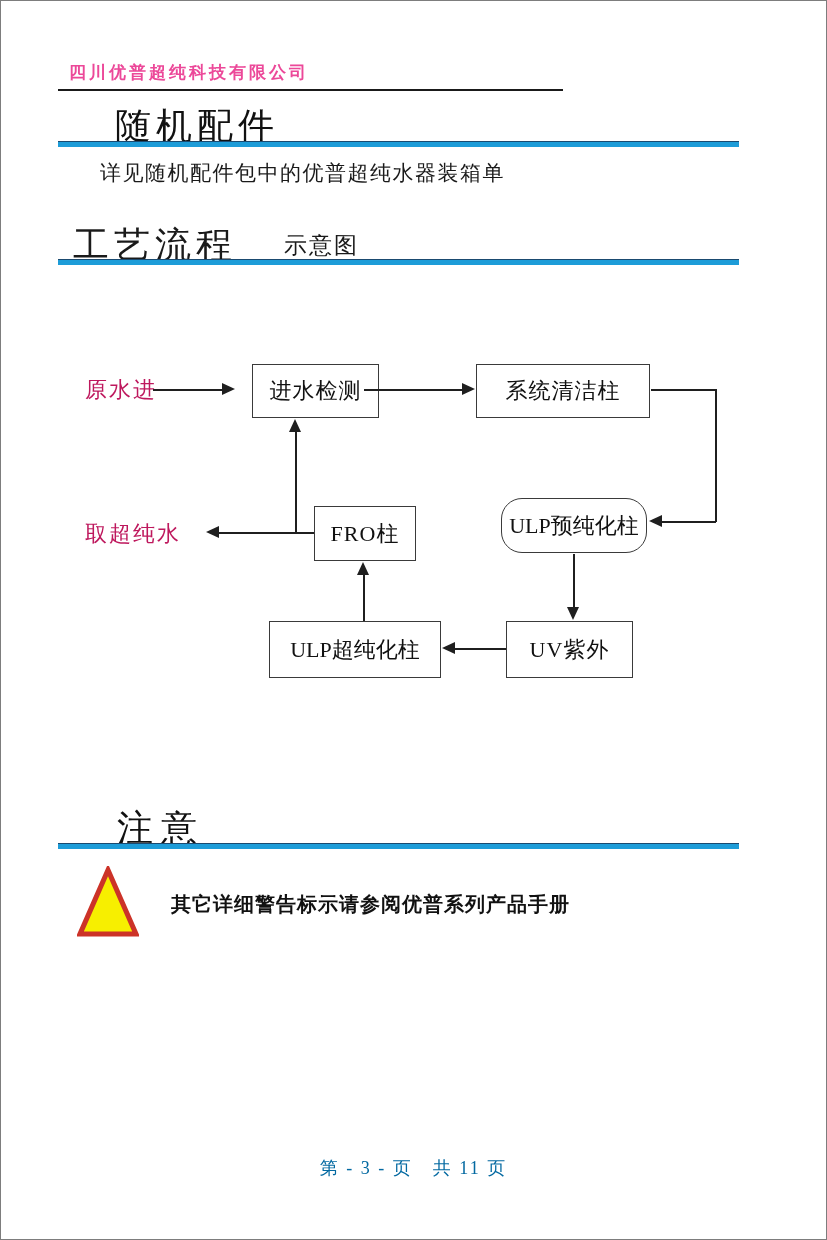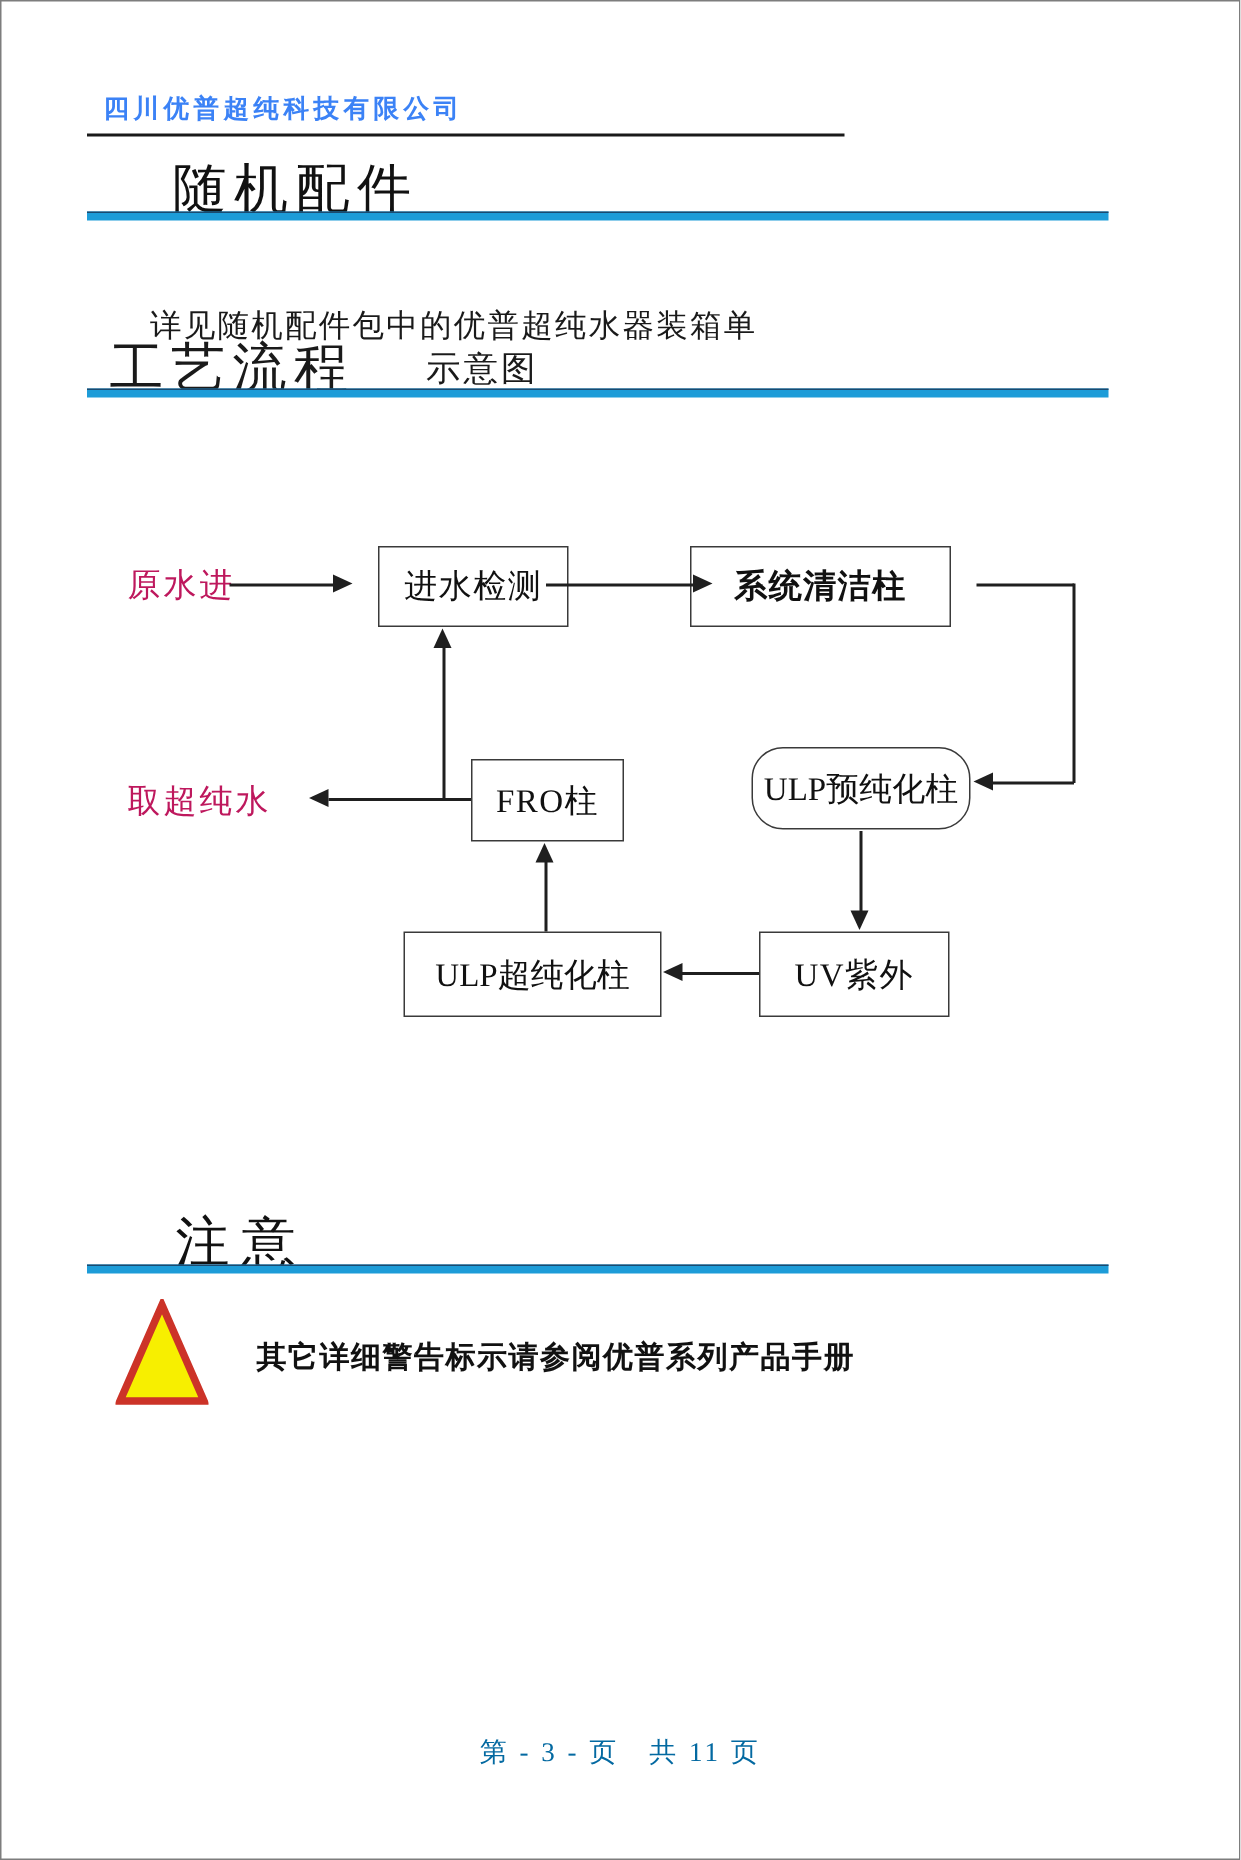--- a/index.html
+++ b/index.html
@@ -6,43 +6,43 @@
   html,body { background:#fff; }
   body { font-family:"Liberation Serif","DejaVu Serif",serif; color:#1a1a1a; }
   .page {
     position:relative; width:827px; height:1240px; margin:0 auto;
     background:#fff; border:1px solid #7d7d7d; overflow:hidden;
   }
   
   .company {
     position:absolute; left:68px; top:60px;
     font-family:"Liberation Sans","DejaVu Sans",sans-serif;
-    font-weight:700; font-size:17px; letter-spacing:3px; color:#3b82f6;
+    font-weight:700; font-size:17px; letter-spacing:3px; color:#ec4899;
   }
   .header-rule { position:absolute; left:57px; top:88px; width:505px; height:2px; background:#1a1a1a; }
   
   .sec-title {
     position:absolute; font-size:36px; letter-spacing:5px; color:#111;
     font-family:"Liberation Serif","DejaVu Serif",serif;
     margin-left:44px;
   }
   .title-row { position:absolute; left:72px; top:220px; display:flex; align-items:center;gap:43px; }
   .title-row .big { font-size:36px; letter-spacing:5px; }
   .title-row .small { font-size:23px; letter-spacing:2px; margin-left:4px; }
   .blue-rule { position:absolute; left:57px; width:681px; height:6px;
     background:#1d9cd8; border-top:1px solid #1a4a70; }
-  .body-text { position:absolute; left:99px; top:158px; font-size:21px; letter-spacing:1.5px;margin-top:44px; }
+  .body-text { position:absolute; left:99px; top:158px; font-size:21px; letter-spacing:1.5px; }
   
   .dbox {
     position:absolute; border:1.5px solid #3a3a3a; background:#fff;
     display:flex; align-items:center; justify-content:center;
     font-size:22px; letter-spacing:1px; color:#111;
   }
   .box-inlet { left:235px; top:363px; width:127px; height:54px;margin-left:16px; }
-  .box-clean { left:459px; top:363px; width:174px; height:54px;font-weight:bold; }
+  .box-clean { left:475px; top:363px; width:174px; height:54px; }
   .box-fro   { left:313px; top:505px; width:102px; height:55px; }
   .box-pre   { left:500px; top:497px; width:146px; height:55px; letter-spacing:0;border-radius:21px; }
   .box-ultra { left:268px; top:620px; width:172px; height:57px; letter-spacing:0; }
   .box-uv    { left:505px; top:620px; width:127px; height:57px; }
   .dlabel { position:absolute; font-size:22px; letter-spacing:2px; color:#be185d; }
   .lbl-source { left:84px; top:374px; }
   .lbl-output { left:84px; top:518px; }
   .line { position:absolute; background:#1f1f1f; }
   .hline { height:1.5px; }
   .vline { width:1.5px; }

